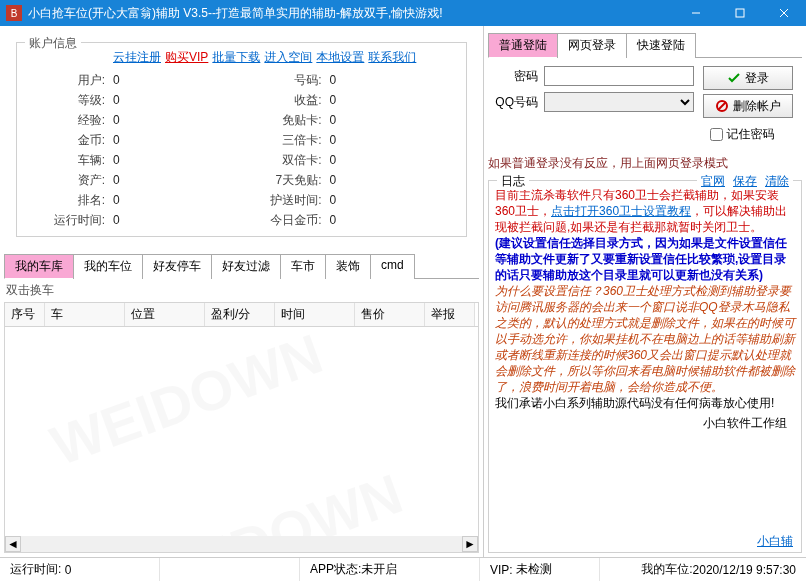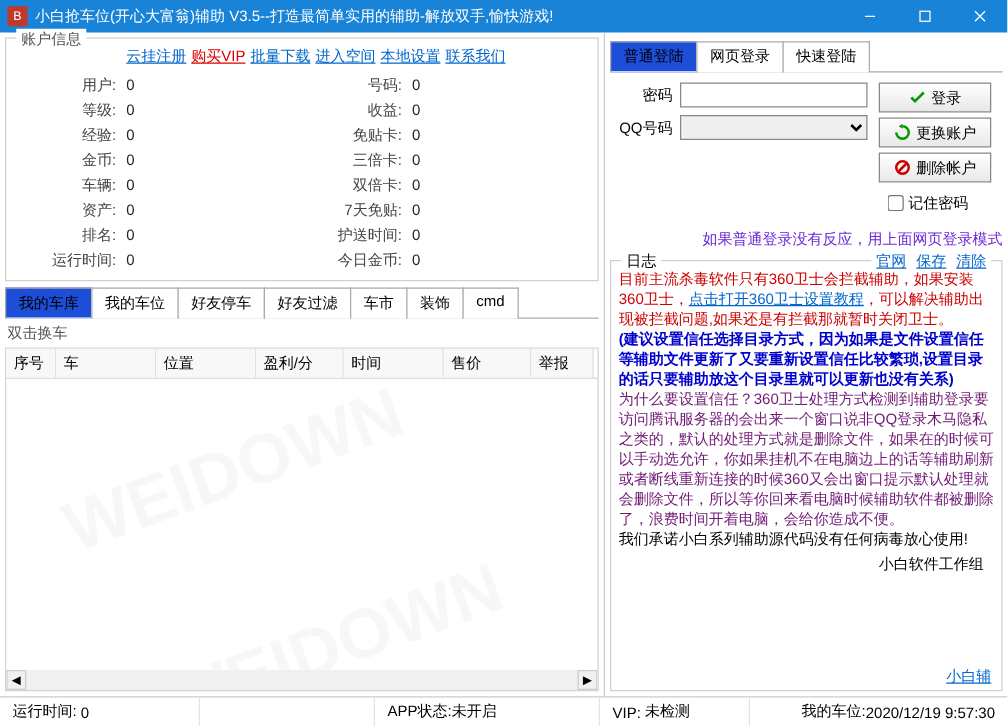--- a/index.html
+++ b/index.html
@@ -6,59 +6,59 @@
 body { background: #fff; width: 806px; height: 581px; overflow: hidden; }
 .titlebar { height: 26px; background: #1883d7; color: #fff; display: flex; align-items: center; padding-left: 6px; }
 .titlebar .icon { width: 16px; height: 16px; background: #c0392b; margin-right: 6px; display: inline-flex; align-items: center; justify-content: center; font-size: 10px; }
 .titlebar .title { flex: 1; font-size: 12px; }
 .winbtns { display: flex; }
 .winbtn { width: 44px; height: 26px; display: flex; align-items: center; justify-content: center; color: #fff; }
 .winbtn svg { width: 10px; height: 10px; }
 .body { display: flex; height: 531px; }
 .left { width: 484px; border-right: 1px solid #ccc; display: flex; flex-direction: column; }
 .right { width: 322px; display: flex; flex-direction: column; }
-.account-group { border: 1px solid #d0d0d0; margin: 4px; position: relative; }
+.account-group { border: 1px solid #d0d0d0; margin: 16px; position: relative; }
 .account-group .legend { position: absolute; top: -8px; left: 8px; background: #fff; padding: 0 4px; color: #555; }
 .links-row { padding: 6px 8px 4px 96px; display: flex; gap: 4px; }
 .links-row a { color: #0066cc; text-decoration: underline; }
 .links-row a.red { color: #d00; }
 .stats { display: flex; padding: 0 8px 6px 8px; }
 .stats-col { width: 50%; }
 .stat-row { display: flex; height: 20px; align-items: center; }
 .stat-label { width: 88px; text-align: right; padding-right: 8px; color: #444; }
 .stat-value { color: #222; }
 .tabs { display: flex; border-bottom: 1px solid #aaa; margin: 0 4px; }
 .tab { padding: 3px 10px; border: 1px solid #aaa; border-bottom: none; background: #fff; margin-right: -1px; position: relative; top: 1px; }
-.tab.active { background: #1d4ed8; border-bottom: 1px solid #fff; }
+.tab.active { background: #f9a8d4; border-bottom: 1px solid #fff; }
 .subheader { padding: 3px 6px; color: #555; }
 .table-head { display: flex; background: #fff; border: 1px solid #d4d4d4; margin: 0 4px; }
 .th { padding: 3px 6px; border-right: 1px solid #e0e0e0; background: #f8f8f8; }
 .table-body { flex: 1; margin: 0 4px 4px 4px; border: 1px solid #d4d4d4; border-top: none; position: relative; overflow: hidden; }
 .scrollbar { position: absolute; bottom: 0; left: 0; right: 0; height: 16px; background: #f0f0f0; display:flex; align-items:center; }
 .scroll-arrow { width:16px; height:16px; display:flex; align-items:center; justify-content:center; background:#f0f0f0; border:1px solid #ccc; }
 .login-tabs { display: flex; margin: 6px 4px 0 4px; border-bottom: 1px solid #aaa; }
 .login-form { padding: 8px; display: flex; }
 .form-fields { flex: 1; }
 .form-row { display: flex; align-items: center; margin-bottom: 6px; }
 .form-row label { width: 52px; text-align: right; padding-right: 6px; }
 .form-row select, .form-row input[type=password] { width: 150px; height: 20px; border: 1px solid #888; padding: 0 4px; }
 .btn-col { width: 100px; display: flex; flex-direction: column; gap: 4px; align-items: center; }
 .btn { display: flex; align-items: center; justify-content: center; gap: 4px; height: 24px; width: 90px; border: 1px solid #888; background: linear-gradient(#fff,#e8e8e8); }
 .btn .bi { width: 14px; height: 14px; }
 .remember { display:flex; align-items:center; justify-content:flex-end; gap:4px; padding-right:12px; margin-top:4px;}
-.hint { text-align: right; color: #6d28d9; padding: 4px; }
+.hint { text-align: left; color: #7f1d1d; padding: 4px; }
 .log-group { border: 1px solid #d0d0d0; margin: 4px; flex: 1; position: relative; display: flex; flex-direction: column; }
 .log-group .legend { position: absolute; top: -8px; left: 8px; background: #fff; padding: 0 4px; }
 .log-links { position: absolute; top: -8px; right: 8px; background: #fff; display: flex; gap: 8px; padding: 0 4px; }
 .log-links a { color: #0066cc; text-decoration: underline; }
 .log-body { padding: 6px; font-size: 12px; line-height: 16px; overflow: hidden; flex: 1; }
 .log-body .red { color: #c00; }
 .log-body .link { color: #0066cc; text-decoration: underline; }
 .log-body .blue { color: #0000cc; font-weight: bold; }
-.log-body .purple { color: #701a75; }
+.log-body .purple { color: #c2410c; font-style: italic; }
 .log-sig { text-align: right; padding: 4px 8px; }
 .log-foot { text-align: right; padding: 2px 8px; }
 .log-foot a { color: #0066cc; text-decoration: underline; }
 .statusbar { height: 24px; border-top: 1px solid #ccc; display: flex; align-items: center; }
 .status-cell { padding: 0 10px; border-right: 1px solid #e4e4e4; height: 100%; display: flex; align-items: center; }
 .watermark { position: absolute; color: rgba(0,0,0,0.03); font-size: 56px; font-weight: bold; transform: rotate(-20deg); pointer-events: none; }
 </style>
 </head>
 <body>
 
@@ -218,27 +218,20 @@
       </div>
       <div class="btn-col">
         <div class="btn">
           <svg class="bi" viewBox="0 0 14 14">
               <path d="M2 7 L5 10 L12 3" fill="none" stroke="#090" stroke-width="2"></path>
             </svg>
           <span>登录</span>
         </div>
         <div class="btn">
           <svg class="bi" viewBox="0 0 14 14">
-              <path d="M7 2 A5 5 0 1 1 2 7" fill="none" stroke="#090" stroke-width="2"></path>
-              <path d="M7 0 L7 4 L4 2 Z" fill="#090"></path>
-            </svg>
-          <span>更换账户</span>
-        </div>
-        <div class="btn">
-          <svg class="bi" viewBox="0 0 14 14">
               <circle cx="7" cy="7" r="5" fill="none" stroke="#c00" stroke-width="2"></circle>
               <line x1="3" y1="11" x2="11" y2="3" stroke="#c00" stroke-width="2"></line>
             </svg>
           <span>删除帐户</span>
         </div>
         <div class="remember">
           <input type="checkbox" style="">
           <span>记住密码</span>
         </div>
       </div>

